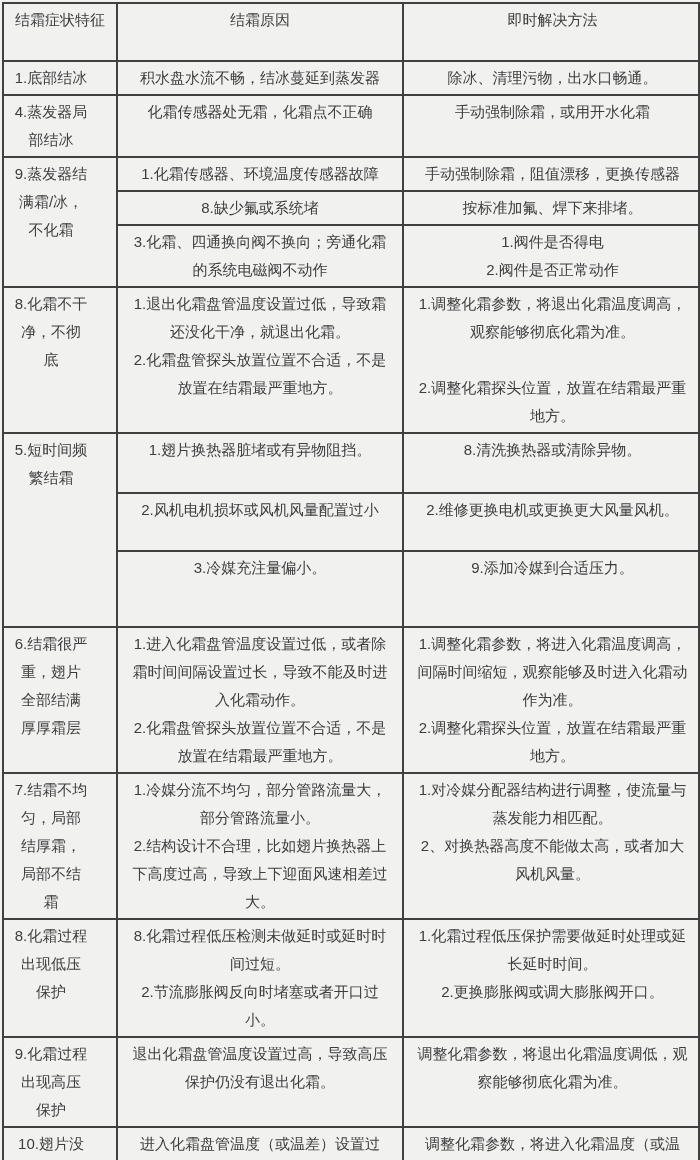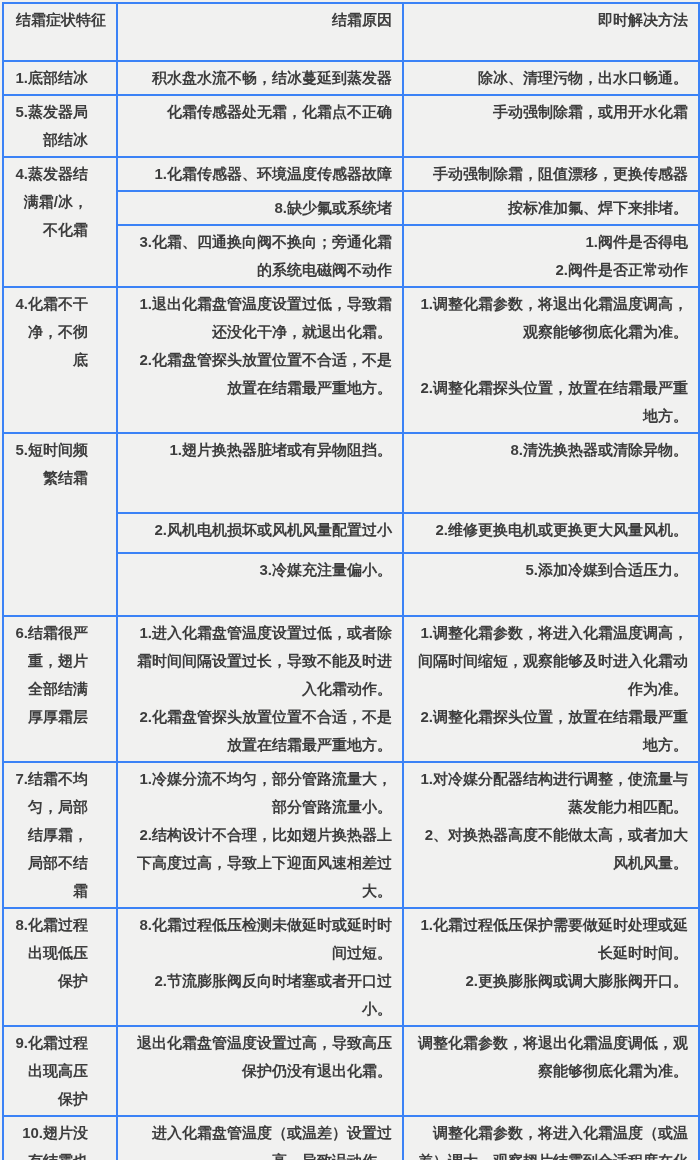--- a/index.html
+++ b/index.html
@@ -15,25 +15,25 @@
     border-collapse: collapse;
     table-layout: fixed;
     width: 696px;
     margin: 2px 0 0 2px;
     background: #f1f1f0;
   }
   col.c-symptom  { width: 114px; }
   col.c-cause    { width: 286px; }
   col.c-solution { width: 296px; }
   th, td {
-    border: 2px solid #3b82f6;
+    border: 2px solid #404040;
     vertical-align: top;
-    text-align: right;
+    text-align: center;
     font-size: 15px;
-    font-weight: 700;
+    font-weight: 400;
     line-height: 28px;
     color: #3d3d3d;
     padding: 2px 10px 2px 10px;
     white-space: pre-line;
     overflow: hidden;
   }
   td.symptom { padding-right: 28px; }
   td.solution, th.solution { padding-left: 13px; border-radius: 9px; }
 </style>
 </head>
@@ -53,61 +53,61 @@
     <th class="solution">即时解决方法</th>
   </tr>
 
   <tr style="height:31px">
     <td class="symptom">1.底部结冰</td>
     <td class="cause">积水盘水流不畅，结冰蔓延到蒸发器</td>
     <td class="solution">除冰、清理污物，出水口畅通。</td>
   </tr>
 
   <tr style="height:59px">
-    <td class="symptom">5.蒸发器局部结冰</td>
+    <td class="symptom">4.蒸发器局部结冰</td>
     <td class="cause">化霜传感器处无霜，化霜点不正确</td>
     <td class="solution">手动强制除霜，或用开水化霜</td>
   </tr>
 
   <tr style="height:30px">
-    <td class="symptom" rowspan="3">4.蒸发器结满霜/冰，不化霜</td>
+    <td class="symptom" rowspan="3">9.蒸发器结满霜/冰，不化霜</td>
     <td class="cause">1.化霜传感器、环境温度传感器故障</td>
     <td class="solution">手动强制除霜，阻值漂移，更换传感器</td>
   </tr>
   <tr style="height:30px">
     <td class="cause">8.缺少氟或系统堵</td>
     <td class="solution">按标准加氟、焊下来排堵。</td>
   </tr>
   <tr style="height:58px">
     <td class="cause">3.化霜、四通换向阀不换向；旁通化霜的系统电磁阀不动作</td>
     <td class="solution">1.阀件是否得电
 2.阀件是否正常动作</td>
   </tr>
 
   <tr style="height:142px">
-    <td class="symptom">4.化霜不干净，不彻底</td>
+    <td class="symptom">8.化霜不干净，不彻底</td>
     <td class="cause">1.退出化霜盘管温度设置过低，导致霜还没化干净，就退出化霜。
 2.化霜盘管探头放置位置不合适，不是放置在结霜最严重地方。</td>
     <td class="solution">1.调整化霜参数，将退出化霜温度调高，观察能够彻底化霜为准。
 
 2.调整化霜探头位置，放置在结霜最严重地方。</td>
   </tr>
 
-  <tr style="height:80px">
+  <tr style="height:60px">
     <td class="symptom" rowspan="3">5.短时间频繁结霜</td>
     <td class="cause">1.翅片换热器脏堵或有异物阻挡。</td>
     <td class="solution">8.清洗换热器或清除异物。</td>
   </tr>
-  <tr style="height:40px">
+  <tr style="height:58px">
     <td class="cause">2.风机电机损坏或风机风量配置过小</td>
     <td class="solution">2.维修更换电机或更换更大风量风机。</td>
   </tr>
-  <tr style="height:63px">
+  <tr style="height:76px">
     <td class="cause">3.冷媒充注量偏小。</td>
-    <td class="solution">5.添加冷媒到合适压力。</td>
+    <td class="solution">9.添加冷媒到合适压力。</td>
   </tr>
 
   <tr style="height:142px">
     <td class="symptom">6.结霜很严重，翅片全部结满厚厚霜层</td>
     <td class="cause">1.进入化霜盘管温度设置过低，或者除霜时间间隔设置过长，导致不能及时进入化霜动作。
 2.化霜盘管探头放置位置不合适，不是放置在结霜最严重地方。</td>
     <td class="solution">1.调整化霜参数，将进入化霜温度调高，间隔时间缩短，观察能够及时进入化霜动作为准。
 2.调整化霜探头位置，放置在结霜最严重地方。</td>
   </tr>
 

